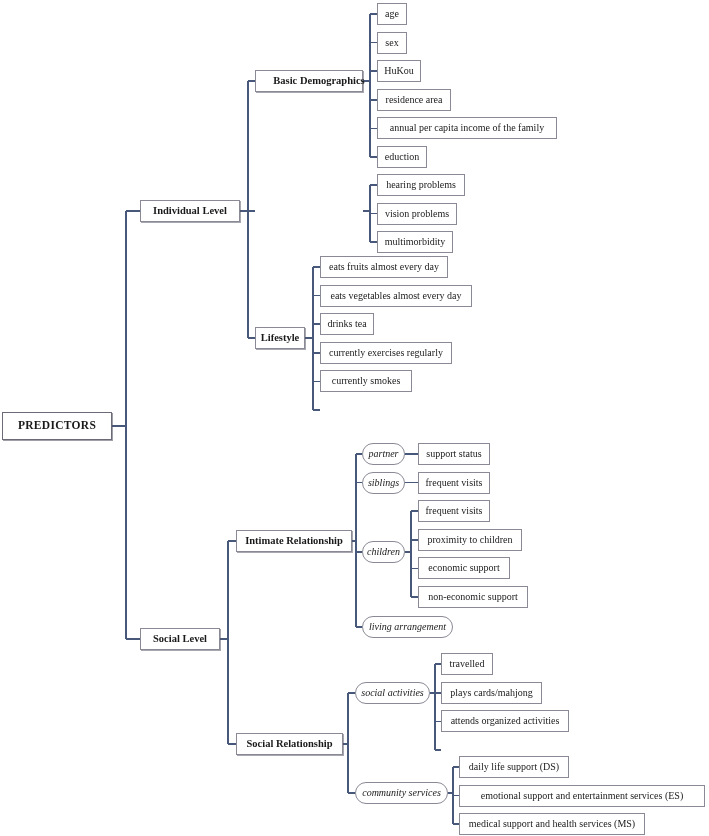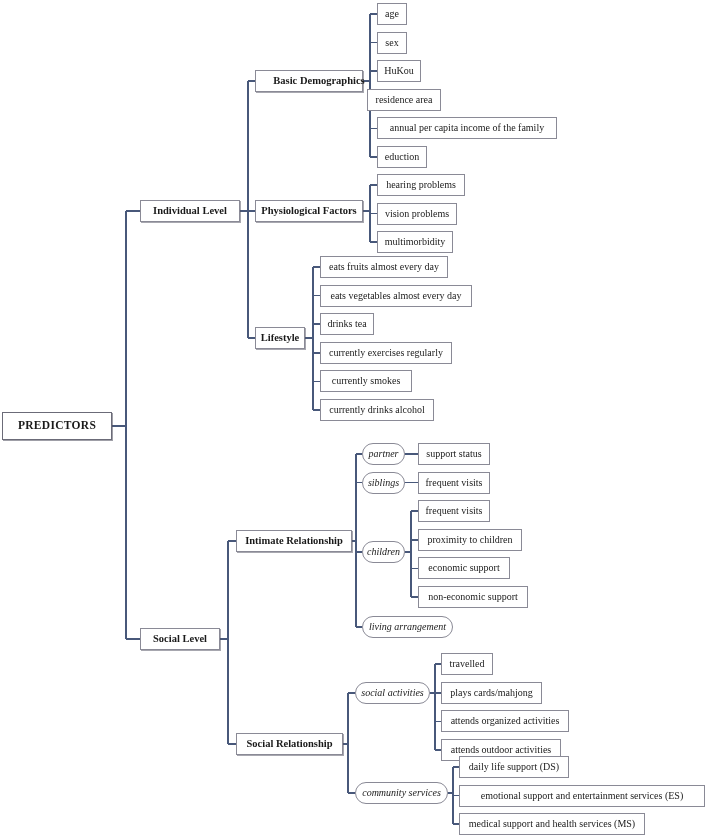--- a/index.html
+++ b/index.html
@@ -163,38 +163,35 @@
   </div>
 
   <div class="node lvl-bold" style="left:140px; top:628px; width:80px; height:22px;">
     <span>Social Level</span>
   </div>
 
   <div class="node lvl-bold" style="left:255px; top:70px; width:108px; height:22px;padding-left:20px;">
     <span>Basic Demographics</span>
   </div>
 
-  <div class="node lvl-bold" style="left:255px; top:200px; width:108px; height:22px;">
-    <span>Physiological Factors</span>
-  </div>
 
   <div class="node lvl-bold" style="left:255px; top:327px; width:50px; height:22px;">
     <span>Lifestyle</span>
   </div>
 
   <div class="node lvl-leaf" style="left:377px; top:3px; width:30px; height:22px;">
     <span>age</span>
   </div>
   <div class="node lvl-leaf" style="left:377px; top:31.6px; width:30px; height:22px;">
     <span>sex</span>
   </div>
   <div class="node lvl-leaf" style="left:377px; top:60.2px; width:44px; height:22px;">
     <span>HuKou</span>
   </div>
-  <div class="node lvl-leaf" style="left:367px; top:88.8px; width:74px; height:22px;">
+  <div class="node lvl-leaf" style="left:377px; top:88.8px; width:74px; height:22px;">
     <span>residence area</span>
   </div>
   <div class="node lvl-leaf" style="left:377px; top:117.4px; width:180px; height:22px;justify-content:center;">
     <span>annual per capita income of the family</span>
   </div>
   <div class="node lvl-leaf" style="left:377px; top:146px; width:50px; height:22px;">
     <span>eduction</span>
   </div>
 
   <div class="node lvl-leaf" style="left:377px; top:174px; width:88px; height:22px;">
@@ -215,23 +212,20 @@
   </div>
   <div class="node lvl-leaf" style="left:320px; top:313.2px; width:54px; height:22px;">
     <span>drinks tea</span>
   </div>
   <div class="node lvl-leaf" style="left:320px; top:341.8px; width:132px; height:22px;">
     <span>currently exercises regularly</span>
   </div>
   <div class="node lvl-leaf" style="left:320px; top:370.4px; width:92px; height:22px;">
     <span>currently smokes</span>
   </div>
-  <div class="node lvl-leaf" style="left:320px; top:399px; width:114px; height:22px;">
-    <span>currently drinks alcohol</span>
-  </div>
 
   <div class="node lvl-bold" style="left:236px; top:530px; width:116px; height:22px;">
     <span>Intimate Relationship</span>
   </div>
 
   <div class="node lvl-bold" style="left:236px; top:733px; width:107px; height:22px;">
     <span>Social Relationship</span>
   </div>
 
   <div class="node lvl-italic" style="left:362px; top:443px; width:43px; height:22px;">
@@ -276,23 +270,20 @@
 
   <div class="node lvl-leaf" style="left:441px; top:653px; width:52px; height:22px;">
     <span>travelled</span>
   </div>
   <div class="node lvl-leaf" style="left:441px; top:681.7px; width:101px; height:22px;">
     <span>plays cards/mahjong</span>
   </div>
   <div class="node lvl-leaf" style="left:441px; top:710.3px; width:128px; height:22px;">
     <span>attends organized activities</span>
   </div>
-  <div class="node lvl-leaf" style="left:441px; top:739px; width:120px; height:22px;">
-    <span>attends outdoor activities</span>
-  </div>
 
   <div class="node lvl-leaf" style="left:459px; top:756px; width:110px; height:22px;">
     <span>daily life support (DS)</span>
   </div>
   <div class="node lvl-leaf" style="left:459px; top:784.5px; width:246px; height:22px;">
     <span>emotional support and entertainment services (ES)</span>
   </div>
   <div class="node lvl-leaf" style="left:459px; top:813px; width:186px; height:22px;">
     <span>medical support and health services (MS)</span>
   </div>

